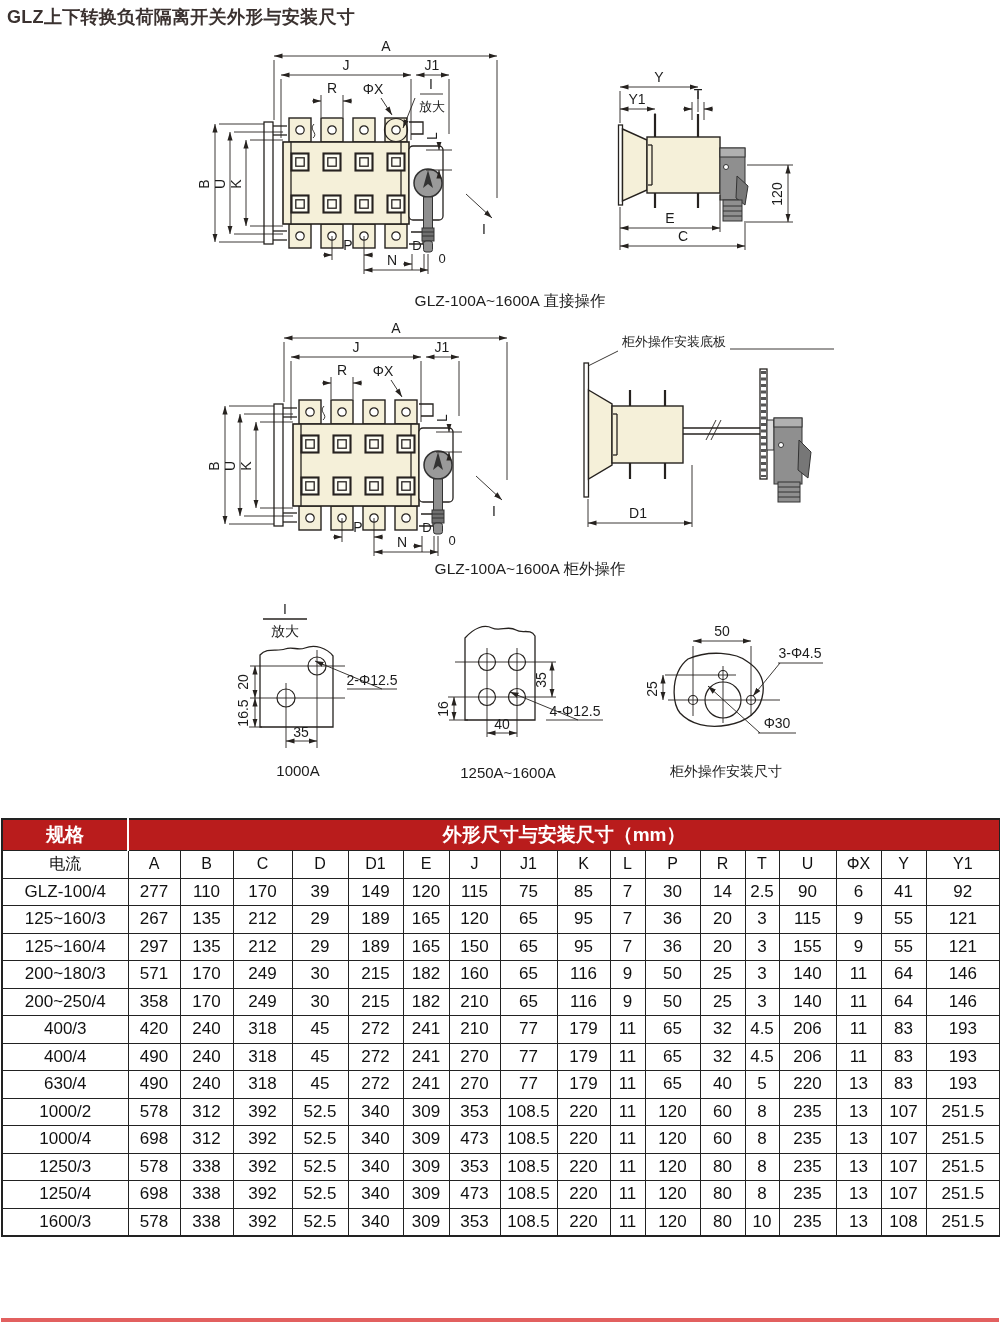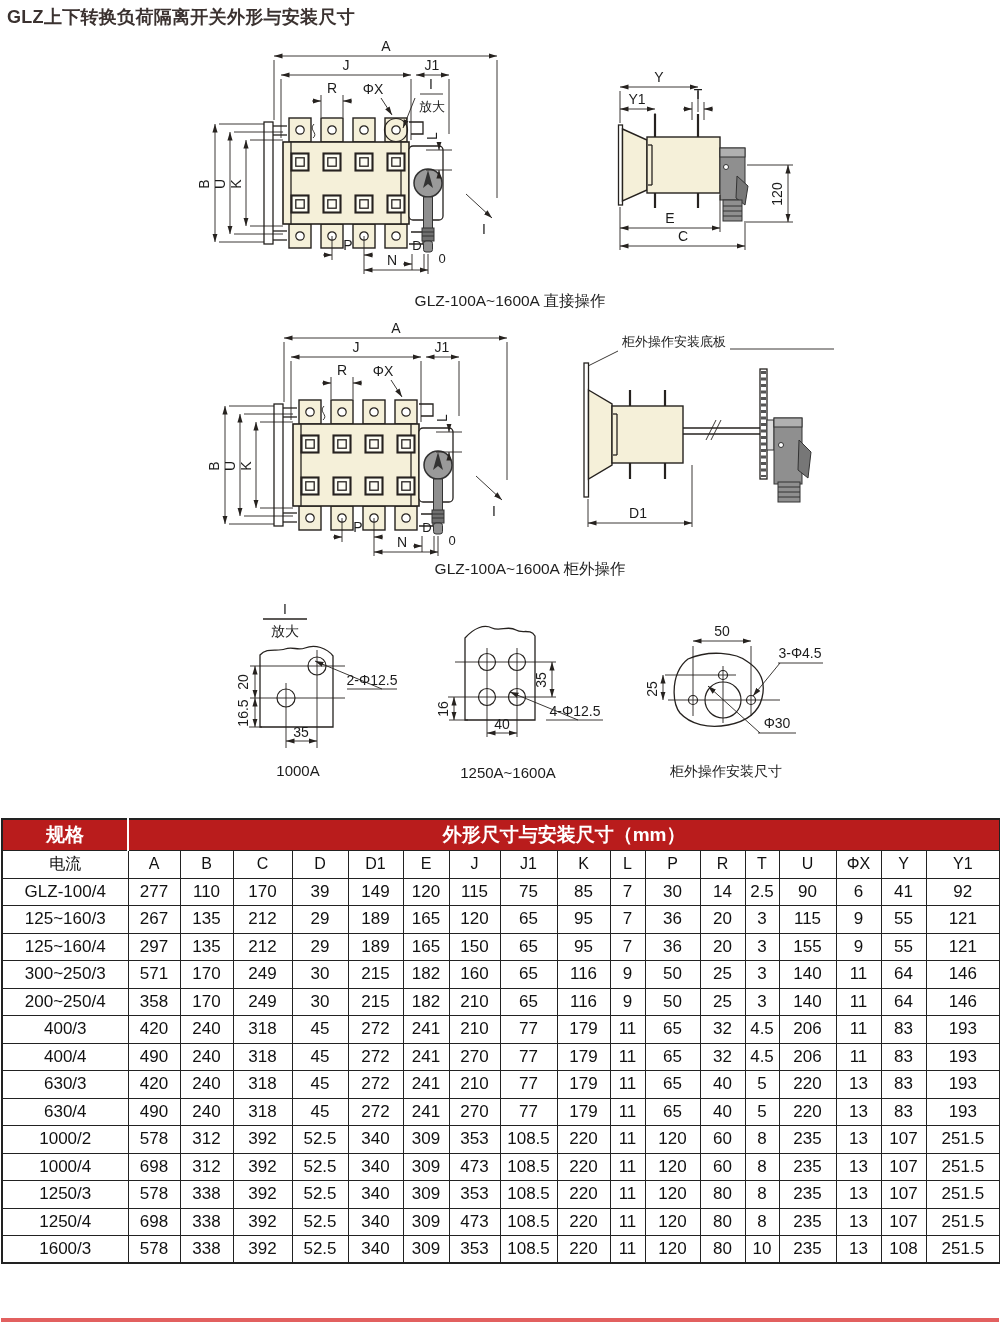--- a/index.html
+++ b/index.html
@@ -537,21 +537,21 @@
         <td>7</td>
         <td>36</td>
         <td>20</td>
         <td>3</td>
         <td>155</td>
         <td>9</td>
         <td>55</td>
         <td>121</td>
       </tr>
       <tr>
-        <td>300~250/3</td>
+        <td>200~180/3</td>
         <td>571</td>
         <td>170</td>
         <td>249</td>
         <td>30</td>
         <td>215</td>
         <td>182</td>
         <td>160</td>
         <td>65</td>
         <td>116</td>
         <td>9</td>
@@ -617,40 +617,20 @@
         <td>11</td>
         <td>65</td>
         <td>32</td>
         <td>4.5</td>
         <td>206</td>
         <td>11</td>
         <td>83</td>
         <td>193</td>
       </tr>
       <tr>
-        <td>630/3</td>
-        <td>420</td>
-        <td>240</td>
-        <td>318</td>
-        <td>45</td>
-        <td>272</td>
-        <td>241</td>
-        <td>210</td>
-        <td>77</td>
-        <td>179</td>
-        <td>11</td>
-        <td>65</td>
-        <td>40</td>
-        <td>5</td>
-        <td>220</td>
-        <td>13</td>
-        <td>83</td>
-        <td>193</td>
-      </tr>
-      <tr>
         <td>630/4</td>
         <td>490</td>
         <td>240</td>
         <td>318</td>
         <td>45</td>
         <td>272</td>
         <td>241</td>
         <td>270</td>
         <td>77</td>
         <td>179</td>

